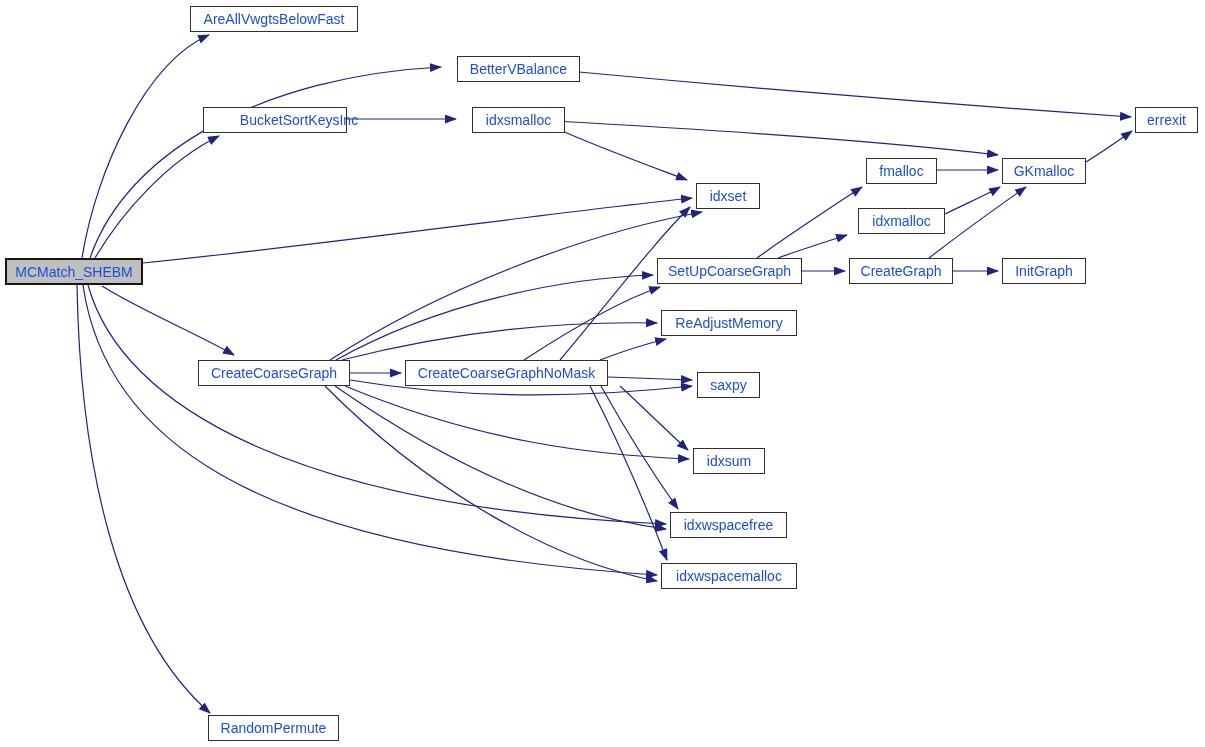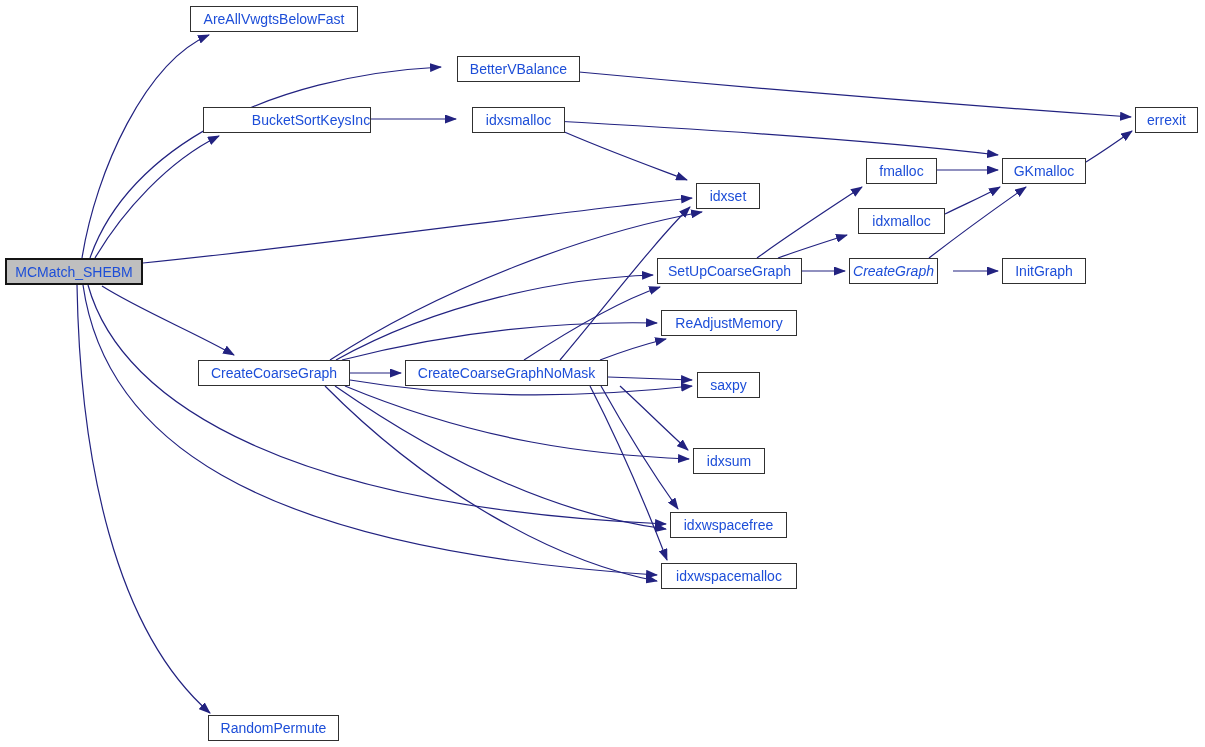--- a/index.html
+++ b/index.html
@@ -87,29 +87,29 @@
         <path d="M608,377 C636,378 664,379 692,380" class="edge" stroke="#222280" marker-end="url(#arrow)"></path>
         <path d="M620,386 C646,410 670,434 688,450" class="edge" stroke="#222280" marker-end="url(#arrow)"></path>
         <path d="M601,386 C630,438 656,478 678,509" class="edge" stroke="#222280" marker-end="url(#arrow)"></path>
         <path d="M590,386 C624,452 650,516 667,560" class="edge" stroke="#222280" marker-end="url(#arrow)"></path>
       </g>
   </svg>
   <div id="node-layer">
       <div class="node focus" style="left: 5px; top: 258px; width: 138px; height: 27px;">MCMatch_SHEBM</div>
       <div class="node" style="left: 190px; top: 6px; width: 168px; height: 26px;">AreAllVwgtsBelowFast</div>
       <div class="node" style="left: 445px; top: 56px; width: 123px; height: 26px; margin-left: 12px;">BetterVBalance</div>
-      <div class="node" style="left: 203px; top: 107px; width: 168px; height: 26px; padding-left: 48px;">BucketSortKeysInc</div>
+      <div class="node" style="left: 203px; top: 107px; width: 144px; height: 26px; padding-left: 48px;">BucketSortKeysInc</div>
       <div class="node" style="left: 472px; top: 107px; width: 93px; height: 26px;">idxsmalloc</div>
       <div class="node" style="left: 1135px; top: 107px; width: 63px; height: 26px;">errexit</div>
       <div class="node" style="left: 866px; top: 158px; width: 71px; height: 26px;">fmalloc</div>
       <div class="node" style="left: 1002px; top: 158px; width: 84px; height: 26px;">GKmalloc</div>
       <div class="node" style="left: 696px; top: 183px; width: 64px; height: 26px;">idxset</div>
       <div class="node" style="left: 858px; top: 208px; width: 87px; height: 26px;">idxmalloc</div>
       <div class="node" style="left: 657px; top: 258px; width: 145px; height: 26px;">SetUpCoarseGraph</div>
-      <div class="node" style="left: 849px; top: 258px; width: 89px; height: 26px; font-style: italic;">CreateGraph</div>
+      <div class="node" style="left: 849px; top: 258px; width: 104px; height: 26px;">CreateGraph</div>
       <div class="node" style="left: 1002px; top: 258px; width: 84px; height: 26px;">InitGraph</div>
       <div class="node" style="left: 661px; top: 310px; width: 136px; height: 26px;">ReAdjustMemory</div>
       <div class="node" style="left: 198px; top: 360px; width: 152px; height: 26px;">CreateCoarseGraph</div>
       <div class="node" style="left: 405px; top: 360px; width: 203px; height: 26px;">CreateCoarseGraphNoMask</div>
       <div class="node" style="left: 697px; top: 372px; width: 63px; height: 26px;">saxpy</div>
       <div class="node" style="left: 693px; top: 448px; width: 72px; height: 26px;">idxsum</div>
       <div class="node" style="left: 670px; top: 512px; width: 117px; height: 26px;">idxwspacefree</div>
       <div class="node" style="left: 661px; top: 563px; width: 136px; height: 26px;">idxwspacemalloc</div>
       <div class="node" style="left: 208px; top: 715px; width: 131px; height: 26px;">RandomPermute</div>
     </div>

